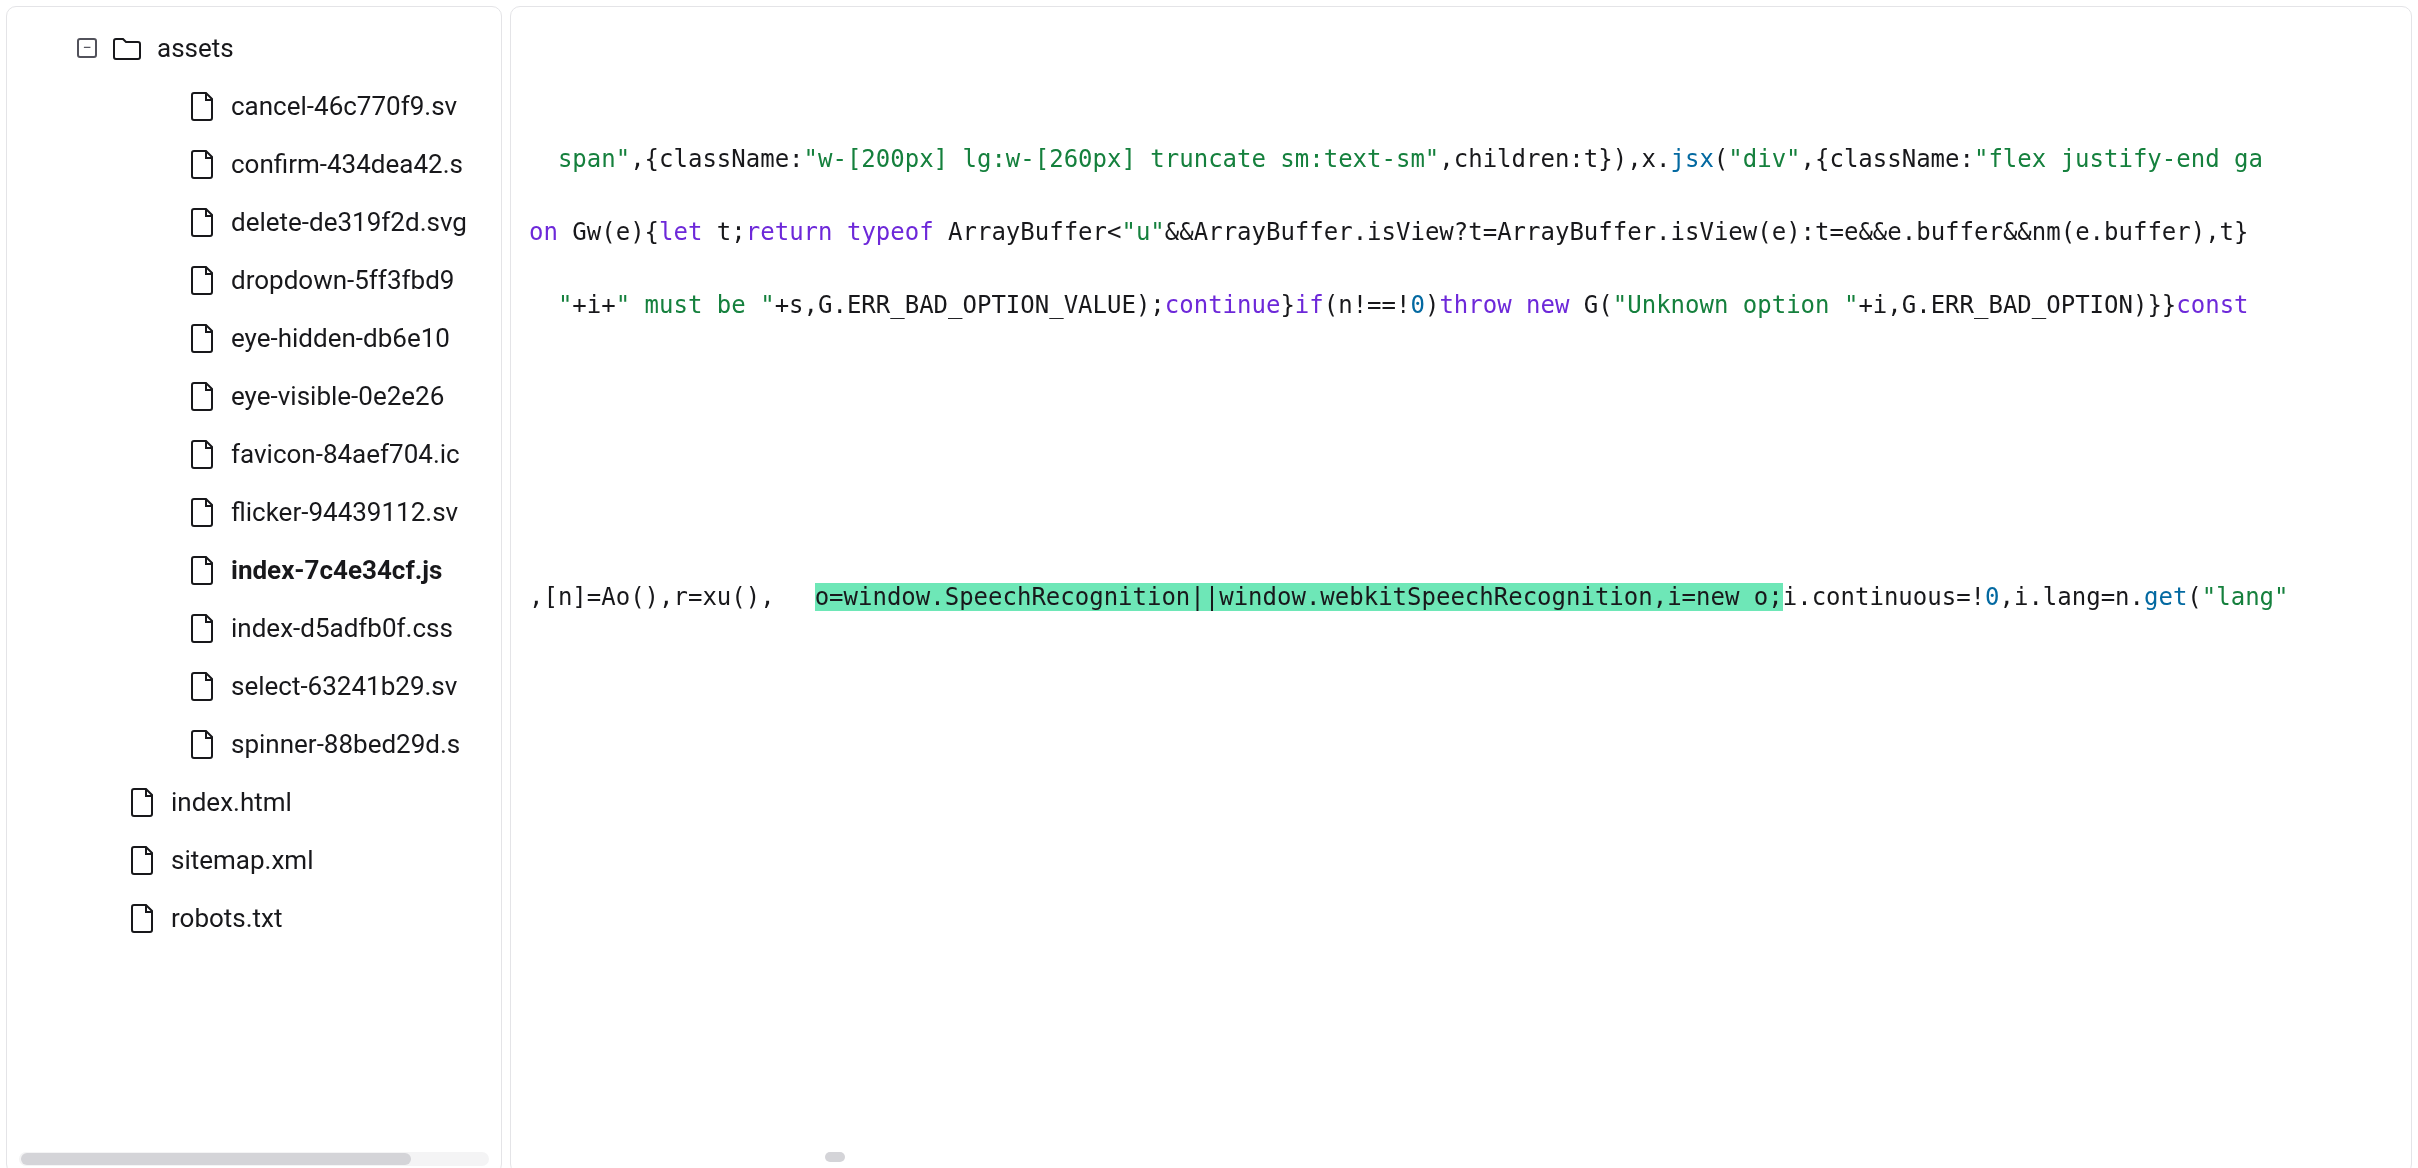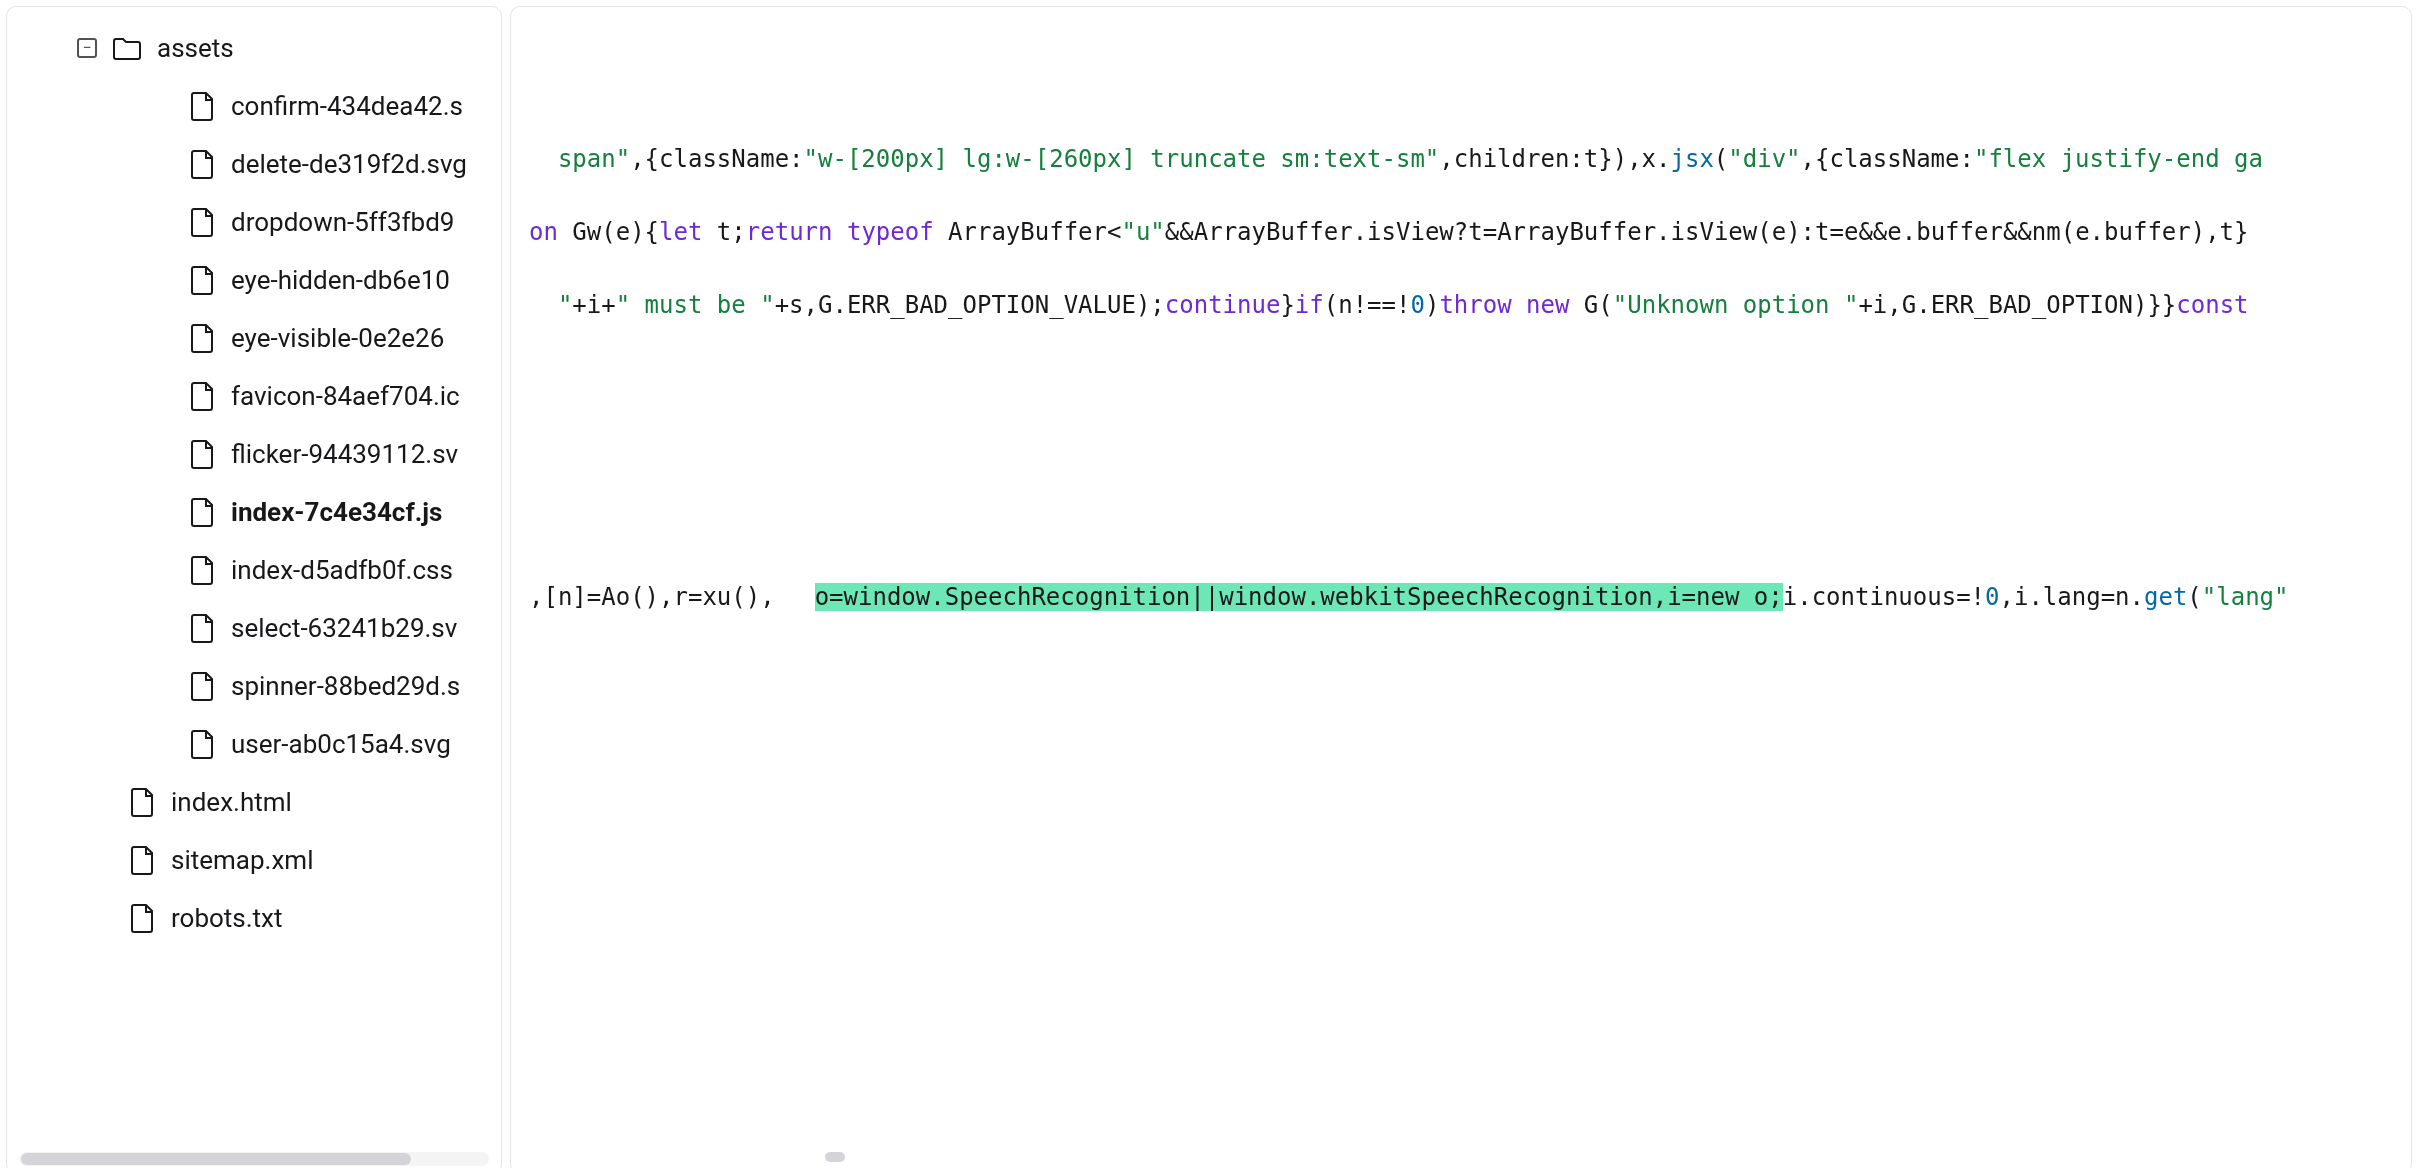--- a/index.html
+++ b/index.html
@@ -96,20 +96,30 @@
 
       <div id="tree-children">
           <div class="tree-row">
             <span class="spacer" style="width:168px"></span>
             <span class="file-icon">
               <svg width="28" height="32" viewBox="0 0 28 32" fill="none" stroke="#18181b" stroke-width="2">
                 <path d="M5 3 h12 l6 6 v19 a2 2 0 0 1 -2 2 H5 a2 2 0 0 1 -2 -2 V5 a2 2 0 0 1 2 -2 z"></path>
                 <path d="M17 3 v7 h7"></path>
               </svg>
             </span>
+            <span class="tree-label">cancel-46c770f9.sv</span>
+          </div>
+          <div class="tree-row">
+            <span class="spacer" style="width:168px"></span>
+            <span class="file-icon">
+              <svg width="28" height="32" viewBox="0 0 28 32" fill="none" stroke="#18181b" stroke-width="2">
+                <path d="M5 3 h12 l6 6 v19 a2 2 0 0 1 -2 2 H5 a2 2 0 0 1 -2 -2 V5 a2 2 0 0 1 2 -2 z"></path>
+                <path d="M17 3 v7 h7"></path>
+              </svg>
+            </span>
             <span class="tree-label">confirm-434dea42.s</span>
           </div>
           <div class="tree-row">
             <span class="spacer" style="width:168px"></span>
             <span class="file-icon">
               <svg width="28" height="32" viewBox="0 0 28 32" fill="none" stroke="#18181b" stroke-width="2">
                 <path d="M5 3 h12 l6 6 v19 a2 2 0 0 1 -2 2 H5 a2 2 0 0 1 -2 -2 V5 a2 2 0 0 1 2 -2 z"></path>
                 <path d="M17 3 v7 h7"></path>
               </svg>
             </span>
@@ -197,30 +207,20 @@
           </div>
           <div class="tree-row">
             <span class="spacer" style="width:168px"></span>
             <span class="file-icon">
               <svg width="28" height="32" viewBox="0 0 28 32" fill="none" stroke="#18181b" stroke-width="2">
                 <path d="M5 3 h12 l6 6 v19 a2 2 0 0 1 -2 2 H5 a2 2 0 0 1 -2 -2 V5 a2 2 0 0 1 2 -2 z"></path>
                 <path d="M17 3 v7 h7"></path>
               </svg>
             </span>
             <span class="tree-label">spinner-88bed29d.s</span>
-          </div>
-          <div class="tree-row">
-            <span class="spacer" style="width:168px"></span>
-            <span class="file-icon">
-              <svg width="28" height="32" viewBox="0 0 28 32" fill="none" stroke="#18181b" stroke-width="2">
-                <path d="M5 3 h12 l6 6 v19 a2 2 0 0 1 -2 2 H5 a2 2 0 0 1 -2 -2 V5 a2 2 0 0 1 2 -2 z"></path>
-                <path d="M17 3 v7 h7"></path>
-              </svg>
-            </span>
-            <span class="tree-label">user-ab0c15a4.svg</span>
           </div>
         </div>
 
       <div id="tree-root-siblings">
           <div class="tree-row">
             <span class="spacer" style="width:108px"></span>
             <span class="file-icon">
               <svg width="28" height="32" viewBox="0 0 28 32" fill="none" stroke="#18181b" stroke-width="2">
                 <path d="M5 3 h12 l6 6 v19 a2 2 0 0 1 -2 2 H5 a2 2 0 0 1 -2 -2 V5 a2 2 0 0 1 2 -2 z"></path>
                 <path d="M17 3 v7 h7"></path>

